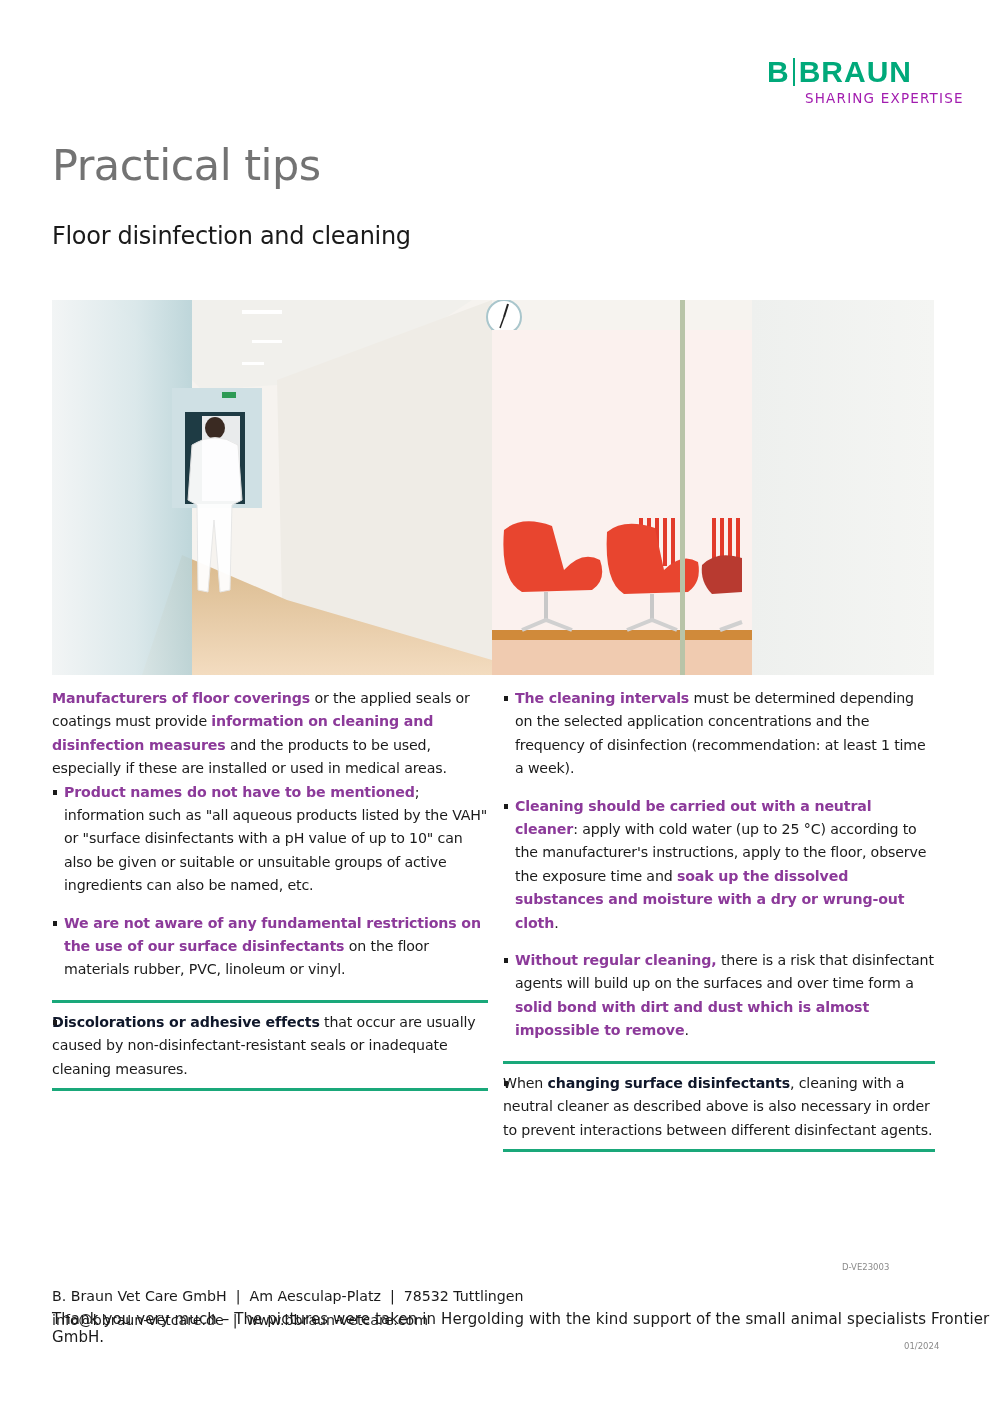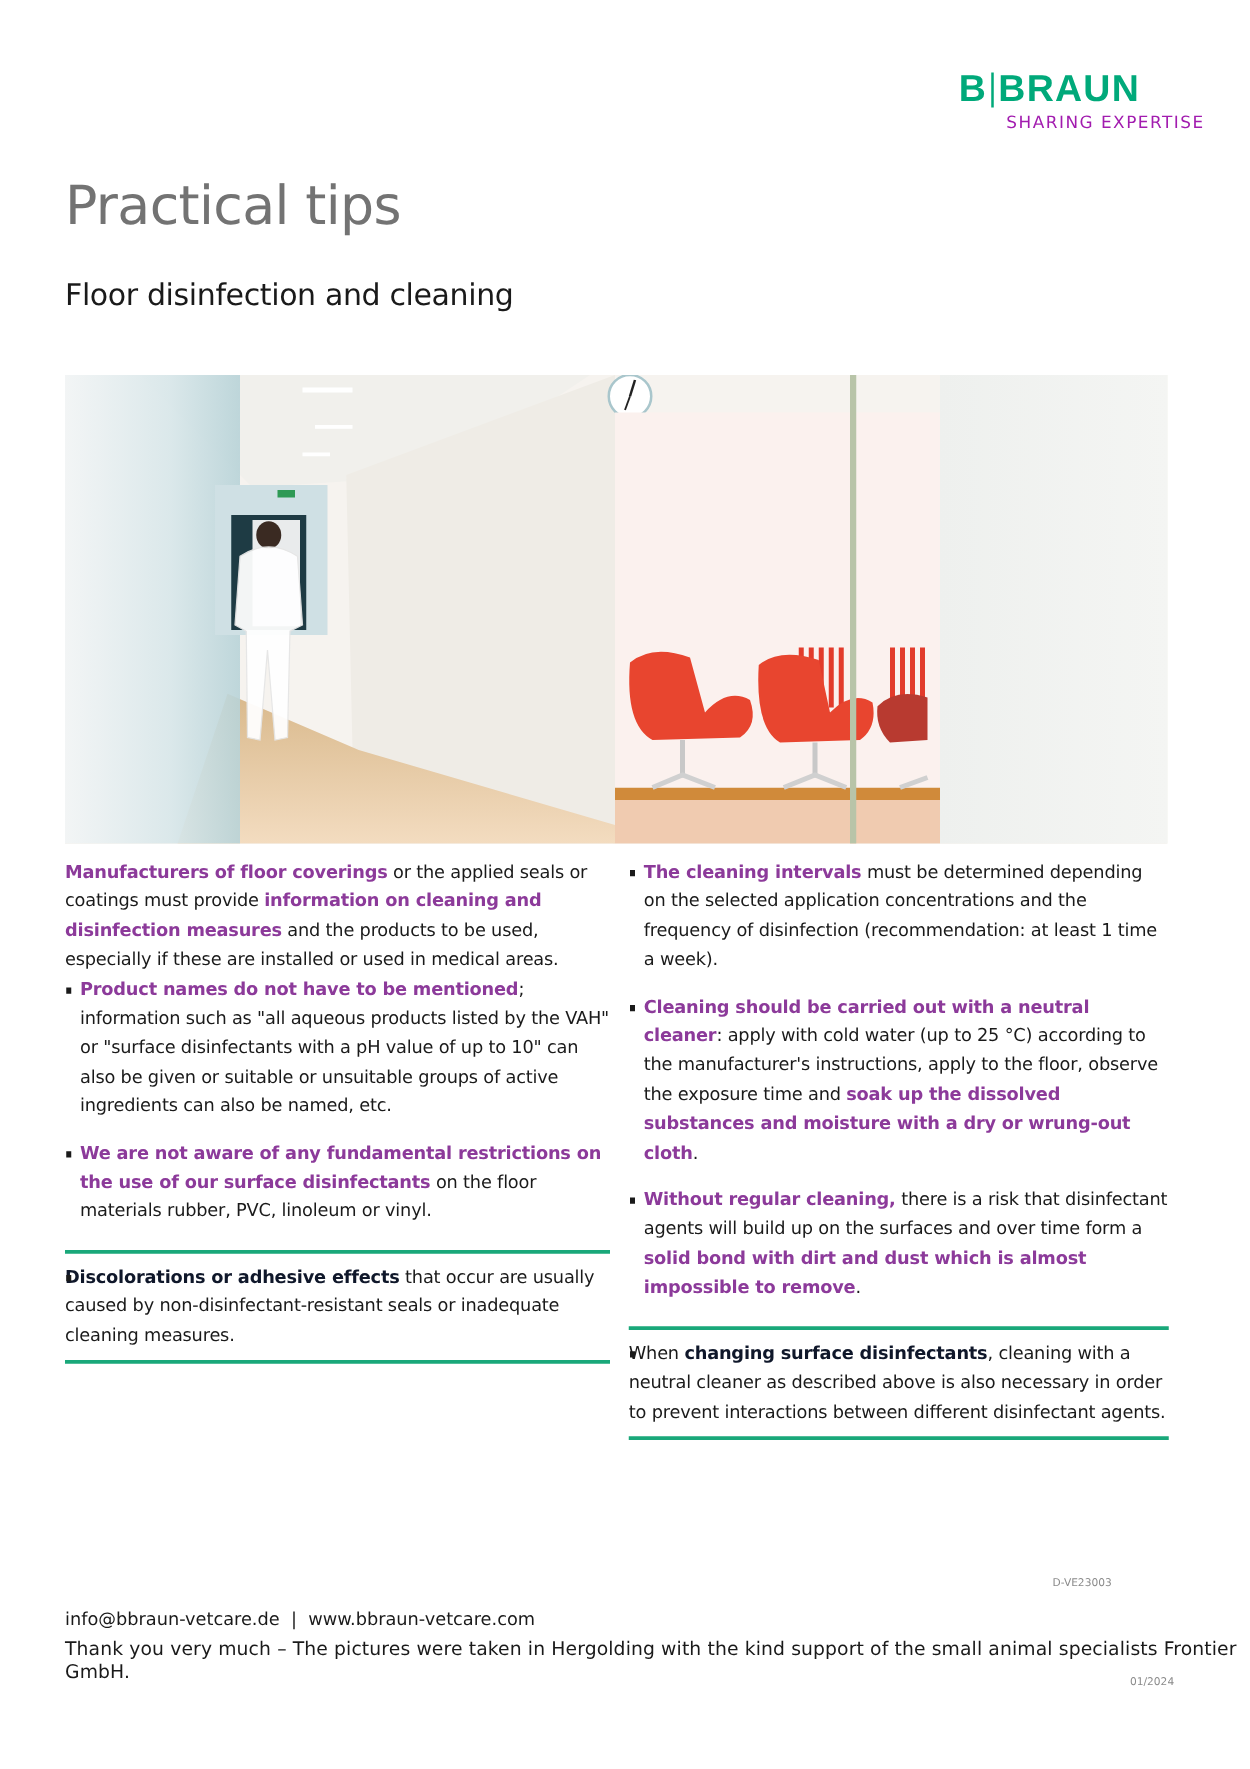--- a/index.html
+++ b/index.html
@@ -162,19 +162,22 @@
     <span class="hl">Without regular cleaning,</span><span> there is a risk that disinfectant agents will build up on the surfaces and over time form a </span><span class="hl">solid bond with dirt and dust which is almost impossible to remove</span><span>.</span>
   </p>
 
   <p class="bullet boxed" style="margin-top:18px;">
     <span>When </span><span class="hg">changing surface disinfectants</span><span>, cleaning with a neutral cleaner as described above is also necessary in order to prevent interactions between different disinfectant agents.</span>
   </p>
 </div>
 
 <div class="footer">
   <div>
+    <span>B. Braun Vet Care GmbH</span><span class="sep">|</span><span>Am Aesculap-Platz</span><span class="sep">|</span><span>78532 Tuttlingen</span>
+  </div>
+  <div>
     <span>info@bbraun-vetcare.de</span><span class="sep">|</span><span>www.bbraun-vetcare.com</span>
   </div>
 </div>
 
 <div class="thanks">Thank you very much – The pictures were taken in Hergolding with the kind support of the small animal specialists Frontier GmbH.</div>
 <div class="docid">D-VE23003</div>
 <div class="docdate">01/2024</div>
 
 </body></html>

